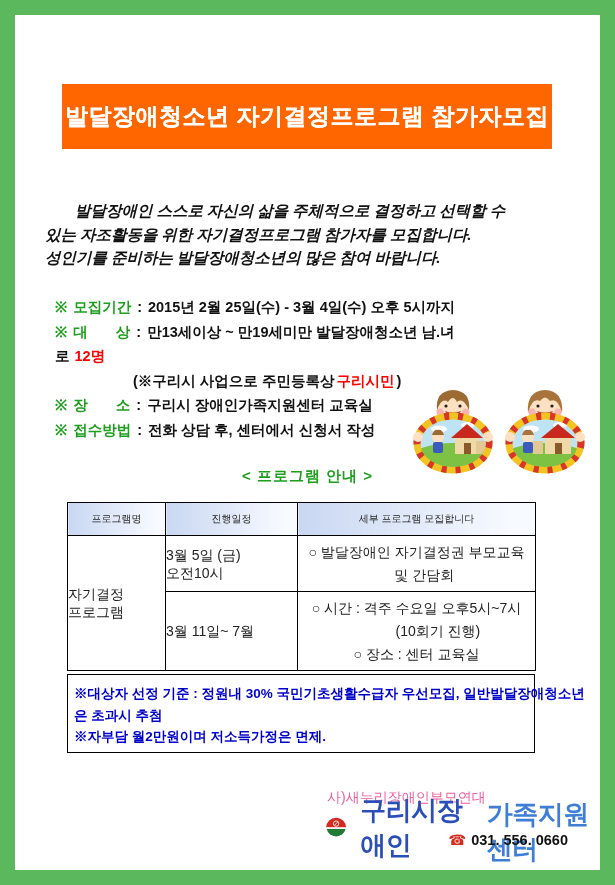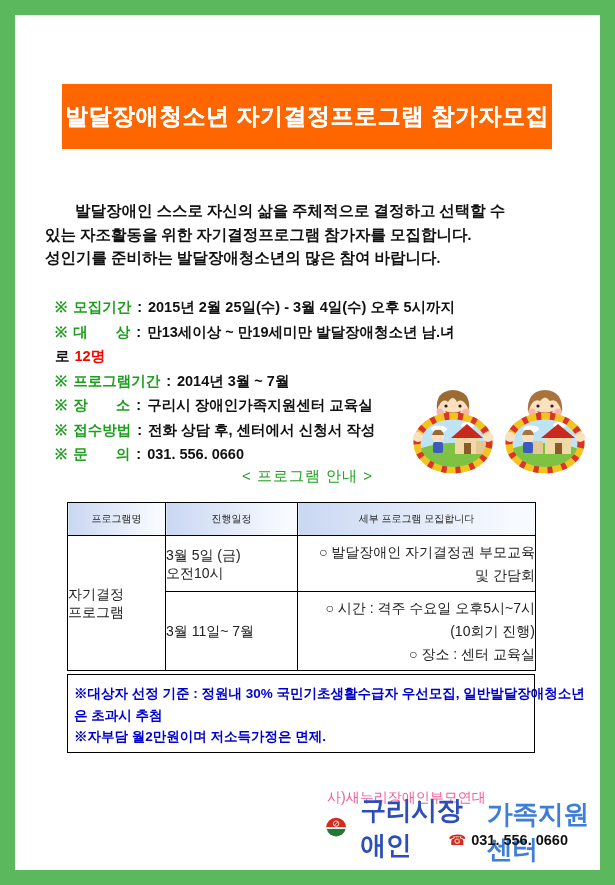--- a/index.html
+++ b/index.html
@@ -24,21 +24,21 @@
   }
   .banner-title{
     color:#ffffff;font-size:23px;font-weight:800;letter-spacing:.5px;
     text-shadow:0 0 0 #fff;
   }
 
   
   .intro{
     left:30px;top:184px;width:530px;
     font-family:"Liberation Serif", serif;
-    font-size:15.5px;line-height:23.5px;font-weight:600;color:#111;
+    font-size:15.5px;line-height:23.5px;font-weight:600;color:#111;font-style:italic;
   }
   .intro-line1{padding-left:30px;}
 
   
   .details{
     left:40px;top:280px;width:400px;
     font-size:14.5px;line-height:24.5px;font-weight:700;color:#111;
   }
   .d-marker{color:#1E9E1E;margin-right:6px;}
   .d-label{color:#1E9E1E;white-space:pre;}
@@ -46,37 +46,37 @@
   .d-red{color:#FF0000;margin-left:5px;margin-top:26px;}
   .d-subline{padding-left:78px;}
   .d-subline .d-red{margin:0 2px;}
 
   
   .clipart{left:393px;top:368px;width:186px;height:92px;display:flex;gap:2px;}
 
   
   .tbl-title{
     left:0;top:452px;width:585px;text-align:center;
-    font-size:15px;font-weight:400;color:#1E9E1E;letter-spacing:1px;
+    font-size:15px;font-weight:700;color:#1E9E1E;letter-spacing:1px;
   }
   table.ptable{
     left:52px;top:487px;width:468px;
     border-collapse:collapse;table-layout:fixed;
     position:absolute;
     font-size:14px;color:#222;
   }
   .ptable th,.ptable td{border:1.2px solid #000;padding:0;}
   .ptable th{
     height:32px;font-weight:500;font-size:10px;color:#222;
     background:linear-gradient(90deg,#C9D7F2 0%,#F7FAFF 90%);
   }
   .ptable .r1 td{height:55px;}
   .ptable .r2 td{height:78px;}
   .c-center{text-align:left;vertical-align:middle;line-height:18px;}
-  .c-left{text-align:right;vertical-align:middle;padding-left:9px;line-height:23px;}
+  .c-left{text-align:center;vertical-align:middle;padding-left:9px;line-height:23px;}
 
   .note-box{
     left:52px;top:659px;width:468px;height:79px;
     box-sizing:border-box;
     border:1.2px solid #000;
     padding:8px 6px 0 6px;
     color:#0000CC;font-weight:800;font-size:13.5px;line-height:21.5px;
   }
 
   
@@ -102,31 +102,28 @@
     <div>성인기를 준비하는 발달장애청소년의 많은 참여 바랍니다.</div>
   </div>
 
   <div class="abs details">
     <div>
       <span class="d-marker">※</span><span class="d-label">모집기간</span><span class="d-colon">:</span><span>2015년 2월 25일(수) - 3월 4일(수) 오후 5시까지</span>
     </div>
     <div>
       <span class="d-marker">※</span><span class="d-label">대       상</span><span class="d-colon">:</span><span>만13세이상 ~ 만19세미만 발달장애청소년 남.녀로</span><span class="d-red">12명</span>
     </div>
-    <div>
-      <span class="d-marker">※</span><span class="d-label">프로그램기간</span><span class="d-colon">:</span><span>2014년 3월 ~ 7월</span>
+    <div class="d-subline">
+      <span>(※구리시 사업으로 주민등록상</span><span class="d-red">구리시민</span><span>)</span>
     </div>
     <div>
       <span class="d-marker">※</span><span class="d-label">장       소</span><span class="d-colon">:</span><span>구리시 장애인가족지원센터 교육실</span>
     </div>
     <div>
       <span class="d-marker">※</span><span class="d-label">접수방법</span><span class="d-colon">:</span><span>전화 상담 후, 센터에서 신청서 작성</span>
-    </div>
-    <div>
-      <span class="d-marker">※</span><span class="d-label">문       의</span><span class="d-colon">:</span><span>031. 556. 0660</span>
     </div>
   </div>
 
   <div class="abs clipart">
     <svg width="90" height="92" viewBox="0 0 90 92">
       <circle cx="45" cy="25" r="16" fill="#FDDFC2"></circle>
       <path d="M29 27 Q27 8 45 7 Q63 8 61 27 Q55 14 49 19 Q45 11 40 19 Q34 14 29 27 Z" fill="#9C6B33"></path>
       <circle cx="32" cy="29" r="3.6" fill="#F9B1B1"></circle>
         <circle cx="58" cy="29" r="3.6" fill="#F9B1B1"></circle>
       <circle cx="38" cy="23" r="1.6" fill="#222"></circle>

